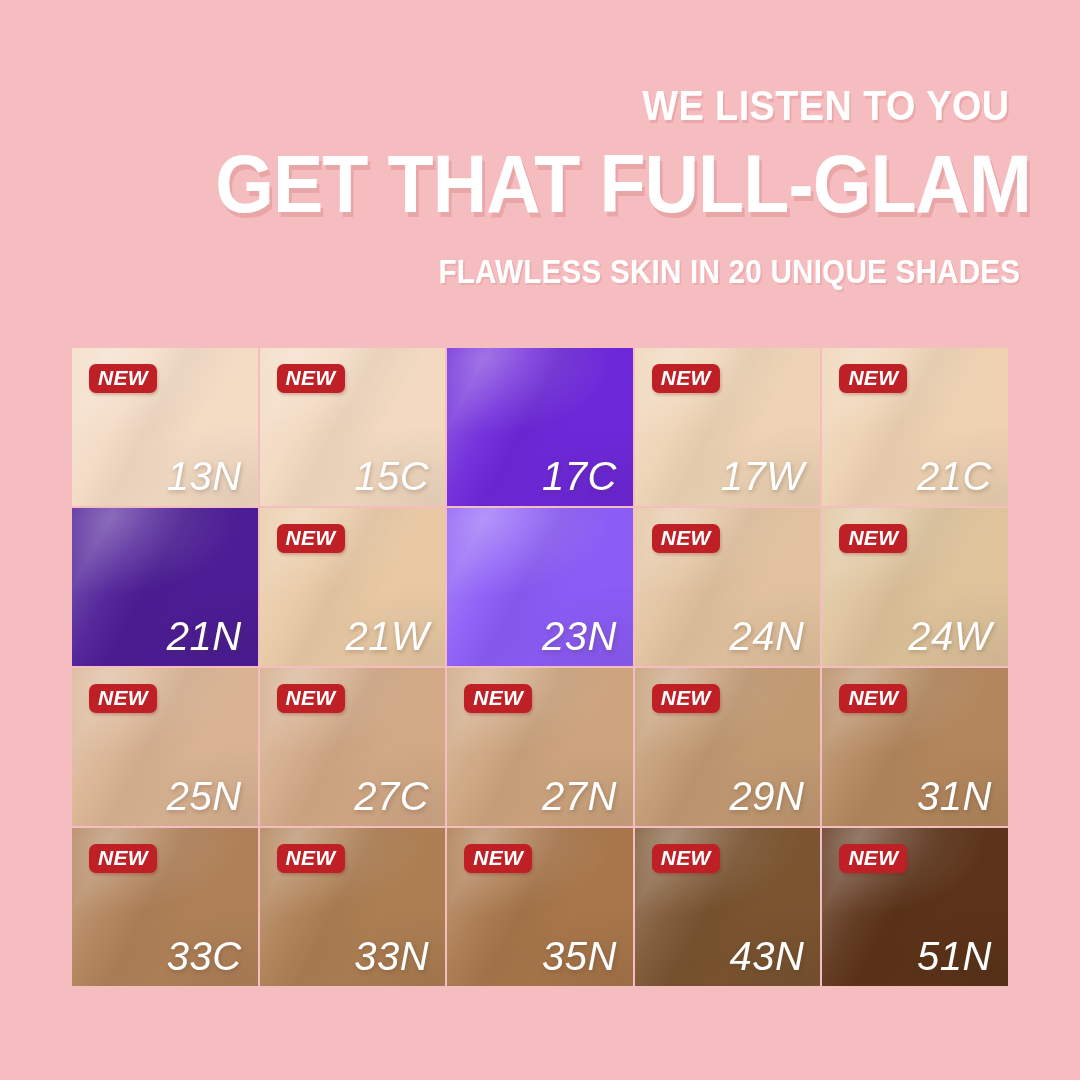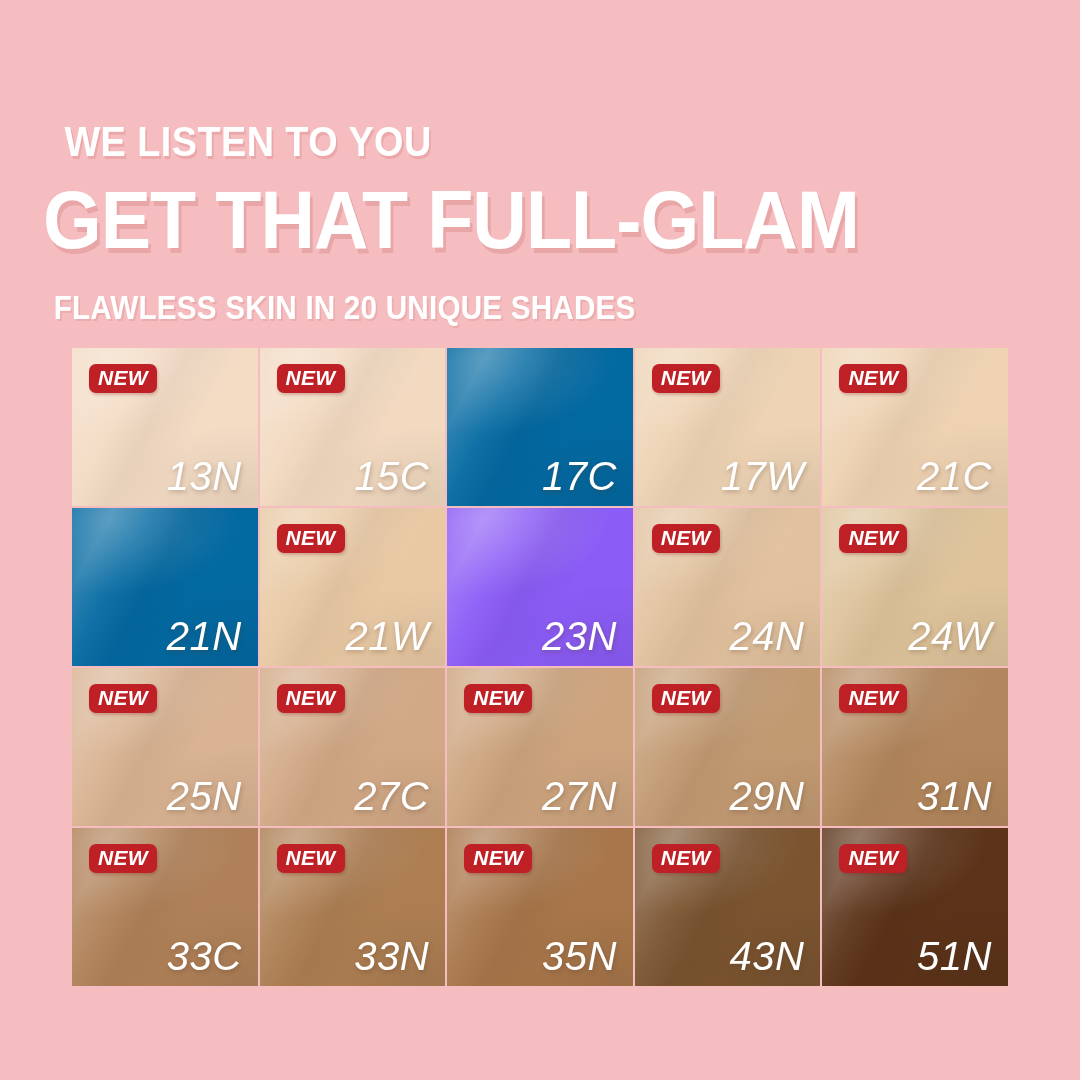--- a/index.html
+++ b/index.html
@@ -11,22 +11,21 @@
     position:relative;
   }
   .promo{
     width:1080px;height:1080px;
     position:relative;
     box-sizing:border-box;
   }
   
   .header{
     position:absolute;left:0;right:6px;top:84px;
-    text-align:left;
-    margin-top:36px;
+    text-align:right;
   }
   .eyebrow{
     font-size:43px;
     font-weight:700;
     letter-spacing:0.5px;
     color:#ffffff;
     line-height:1;
     transform:scaleX(0.88);
     text-shadow:2px 3px 0 rgba(225,150,152,0.55);
     margin:0;
@@ -120,35 +119,35 @@
       <div class="swatch" style="background: rgb(243, 219, 196);">
         <div class="smear"></div>
         <div class="new-badge" style="background: rgb(190, 32, 38); color: rgb(255, 255, 255);">NEW</div>
         <div class="shade-code">13N</div>
       </div>
       <div class="swatch" style="background: rgb(242, 217, 192);">
         <div class="smear"></div>
         <div class="new-badge" style="background: rgb(190, 32, 38); color: rgb(255, 255, 255);">NEW</div>
         <div class="shade-code">15C</div>
       </div>
-      <div class="swatch" style="background: #0369a1;">
+      <div class="swatch" style="background: #6d28d9;">
         <div class="smear"></div>
         <div class="shade-code">17C</div>
       </div>
       <div class="swatch" style="background: rgb(238, 211, 180);">
         <div class="smear"></div>
         <div class="new-badge" style="background: rgb(190, 32, 38); color: rgb(255, 255, 255);">NEW</div>
         <div class="shade-code">17W</div>
       </div>
       <div class="swatch" style="background: rgb(238, 210, 178);">
         <div class="smear"></div>
         <div class="new-badge" style="background: rgb(190, 32, 38); color: rgb(255, 255, 255);">NEW</div>
         <div class="shade-code">21C</div>
       </div>
-      <div class="swatch" style="background: #0369a1;">
+      <div class="swatch" style="background: #4c1d95;">
         <div class="smear"></div>
         <div class="shade-code">21N</div>
       </div>
       <div class="swatch" style="background: rgb(233, 201, 164);">
         <div class="smear"></div>
         <div class="new-badge" style="background: rgb(190, 32, 38); color: rgb(255, 255, 255);">NEW</div>
         <div class="shade-code">21W</div>
       </div>
       <div class="swatch" style="background: #8b5cf6;">
         <div class="smear"></div>

